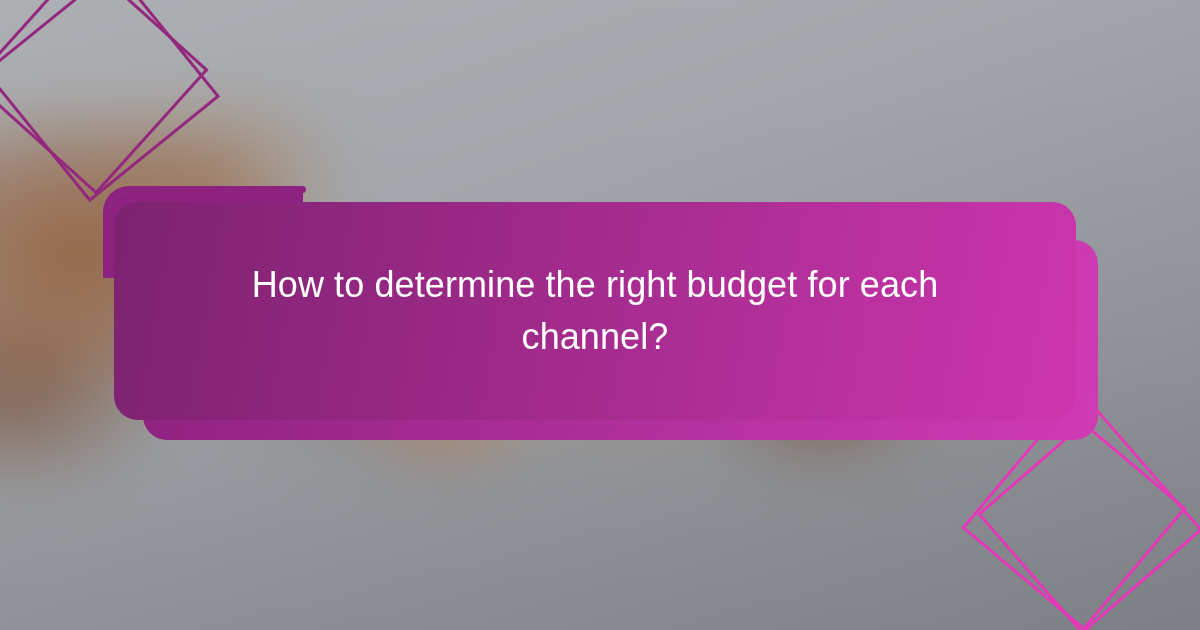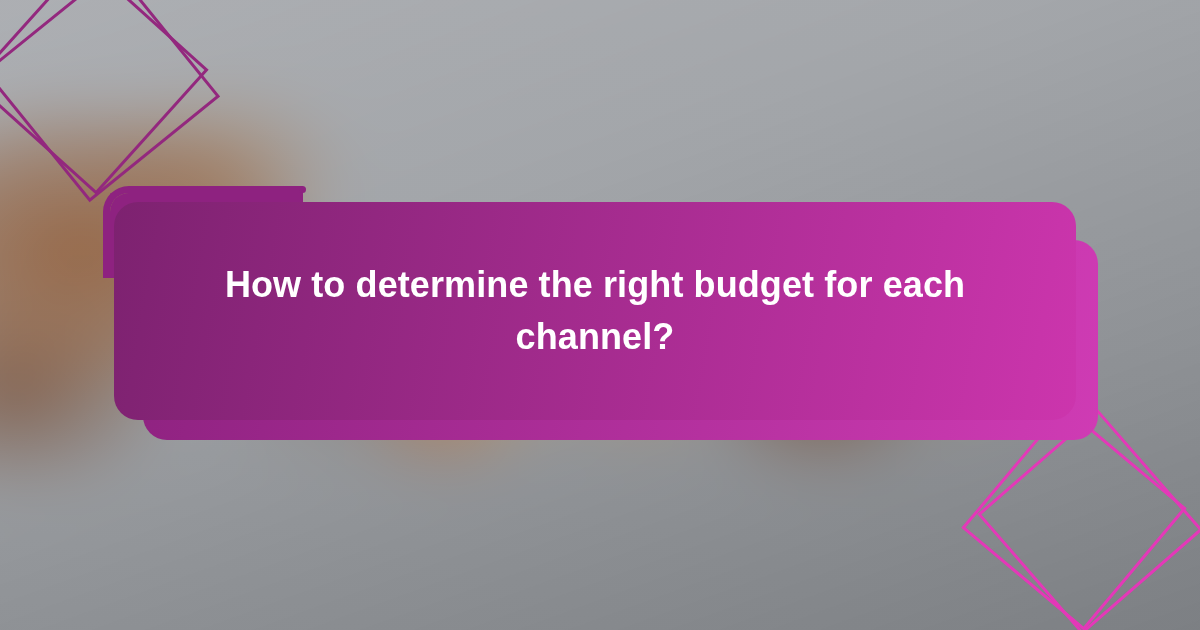--- a/index.html
+++ b/index.html
@@ -95,21 +95,21 @@
     align-items:center;
     justify-content:center;
   }
 
   .quote-text {
     width:760px;
     text-align:center;
     color:#ffffff;
     font-size:36px;
     line-height:52px;
-    font-weight:700;
+    font-weight:400;
     letter-spacing:0.1px;
     white-space:pre-line;
   }
 </style>
 </head>
 <body>
 
 <div id="stage">
 
   <div class="bg-photo"></div>

